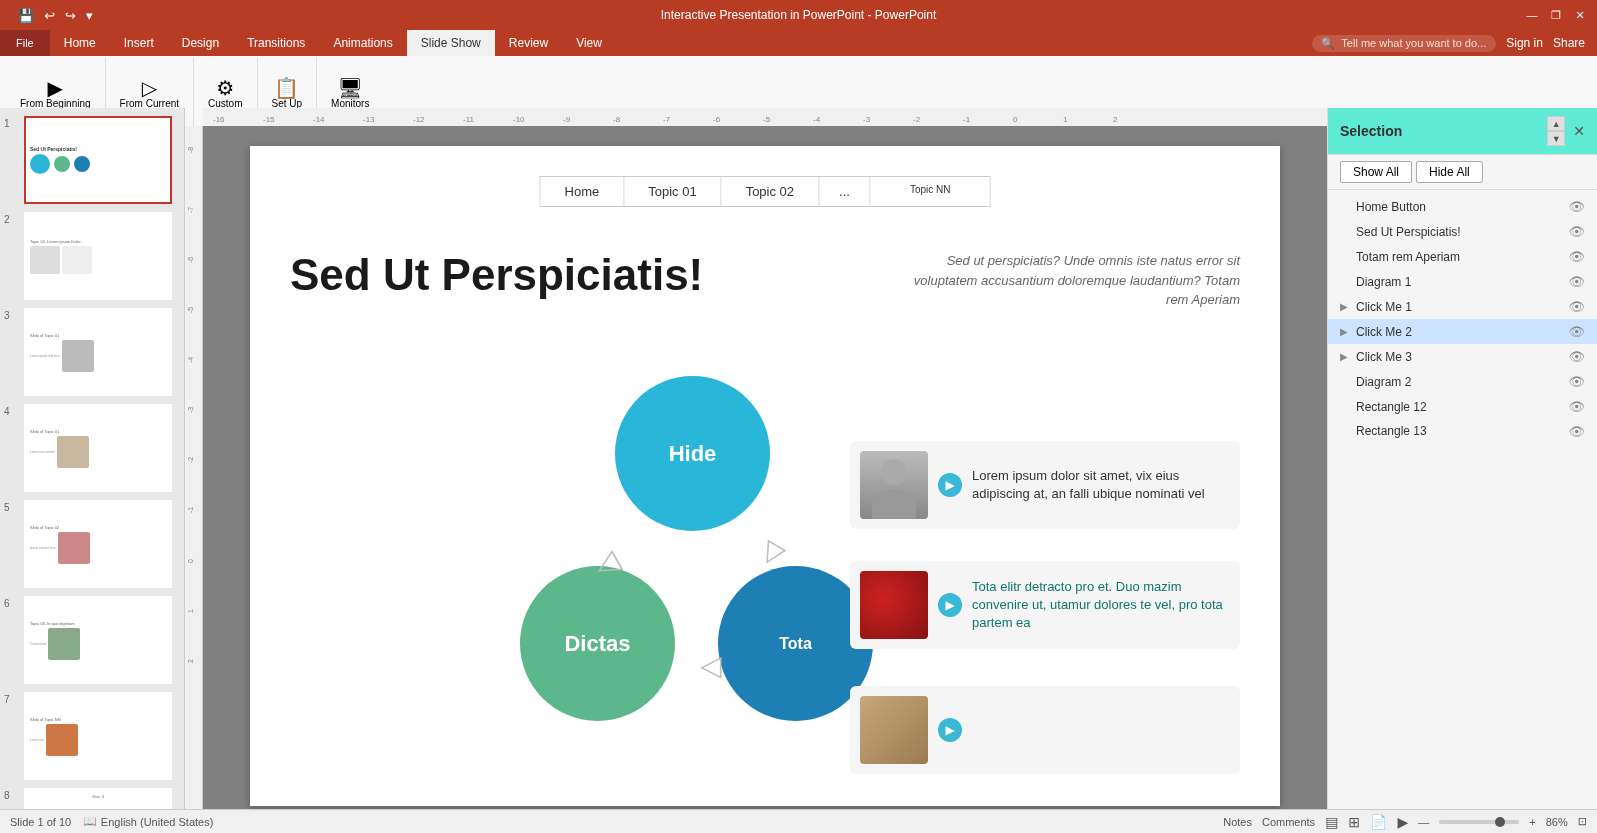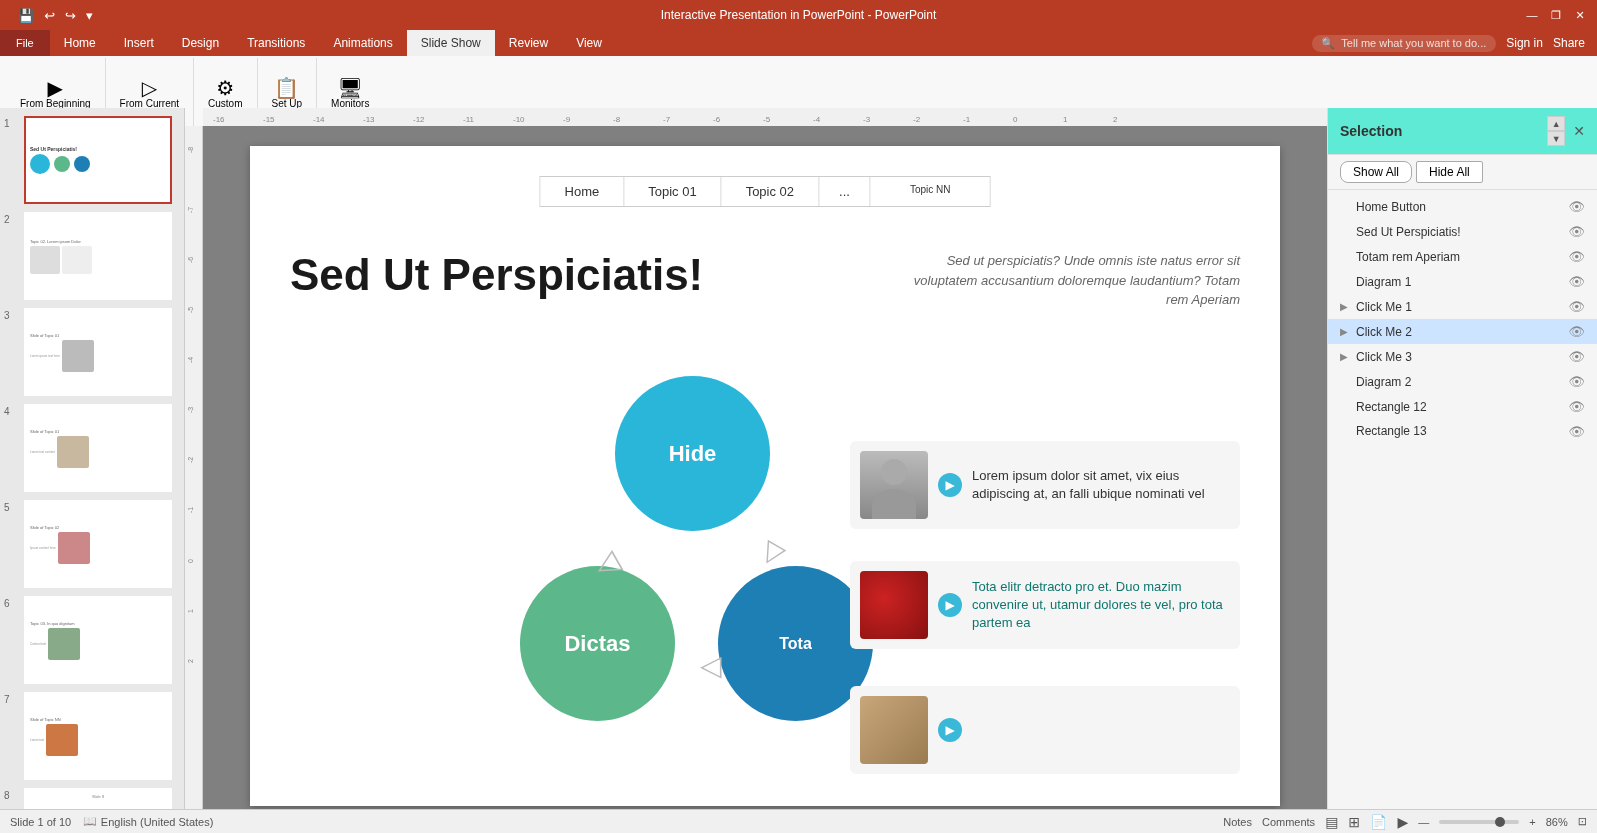--- a/index.html
+++ b/index.html
@@ -754,21 +754,21 @@
       <div style="display:flex;align-items:center;gap:4px;">
         <div style="display:flex;flex-direction:column;gap:0;">
           <div class="sel-scroll-btn" style="width:18px;height:15px;font-size:9px;display:flex;align-items:center;justify-content:center;cursor:pointer;background:#e0e0e0;border:1px solid #ccc;">▲</div>
           <div class="sel-scroll-btn" style="width:18px;height:15px;font-size:9px;display:flex;align-items:center;justify-content:center;cursor:pointer;background:#e0e0e0;border:1px solid #ccc;">▼</div>
         </div>
         <span style="font-size:14px;cursor:pointer;color:#555;margin-left:4px;">✕</span>
       </div>
     </div>
 
     <div style="display:flex;gap:4px;padding:6px 12px;border-bottom:1px solid #ddd;">
-      <button class="show-hide-btn" style="padding:3px 12px;border:1px solid #aaa;background:white;font-size:12px;cursor:pointer;border-radius:8px;">Show All</button>
+      <button class="show-hide-btn" style="padding:3px 12px;border:1px solid #aaa;background:white;font-size:12px;cursor:pointer;border-radius:2px;">Show All</button>
       <button class="show-hide-btn" style="padding:3px 12px;border:1px solid #aaa;background:white;font-size:12px;cursor:pointer;border-radius:2px;">Hide All</button>
     </div>
 
     <div id="selection-list" style="flex:1;overflow-y:auto;">
 
       <div class="sel-item" style="display:flex;align-items:center;padding:5px 12px;font-size:12px;color:#333;cursor:pointer;gap:6px;">
         <span class="sel-item-expand" style="width:10px;font-size:10px;color:#888;"> </span>
         <span class="sel-item-label">Home Button</span>
         <span class="sel-item-eye" style="font-size:13px;color:#888;cursor:pointer;">👁</span>
       </div>

